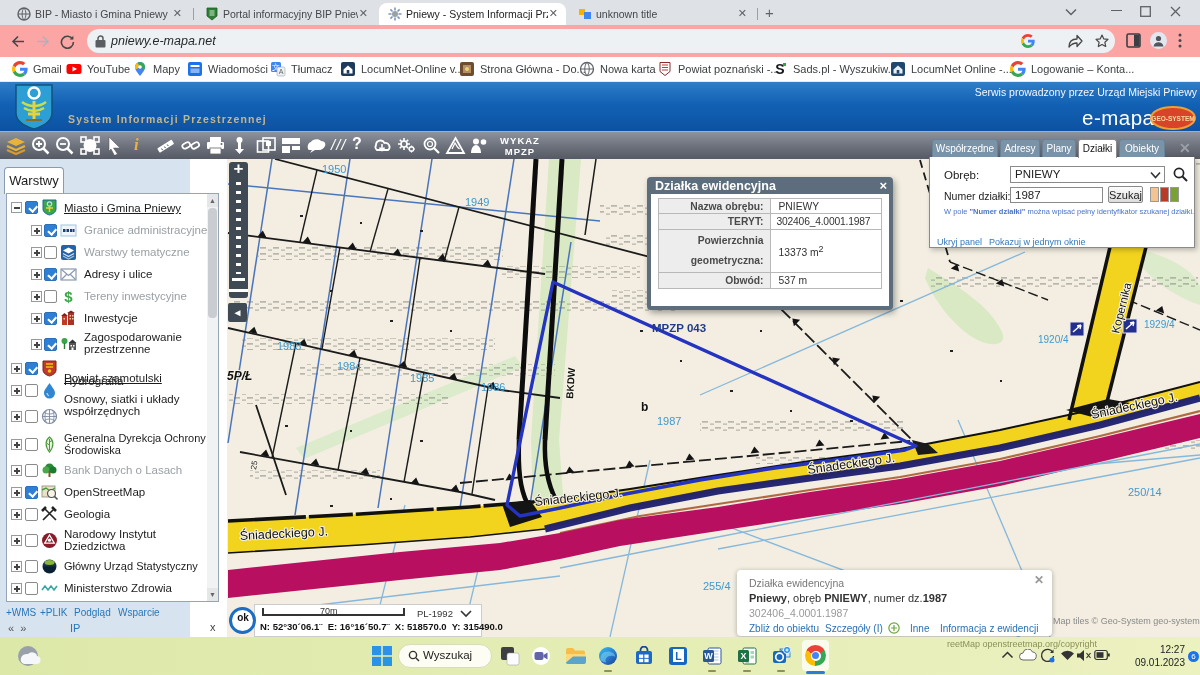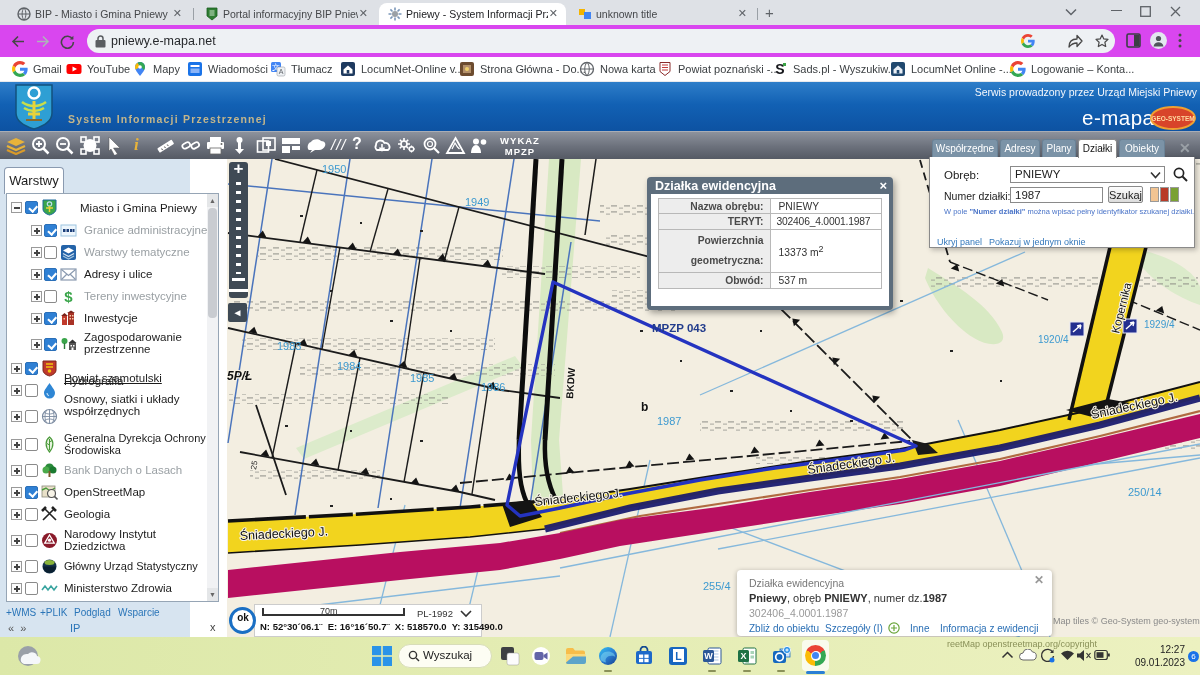--- a/index.html
+++ b/index.html
@@ -5,21 +5,21 @@
   * { margin:0; padding:0; box-sizing:border-box; }
   body { font-family:"Liberation Sans", sans-serif; }
   #app { position:relative; width:1200px; height:675px; overflow:hidden; background:#fff; font-family:"Liberation Sans", sans-serif; }
   .abs { position:absolute; }
   
   #tabstrip { position:absolute; left:0; top:0; width:1200px; height:25px; background:#dee1e6; }
   .tab { position:absolute; top:3px; height:22px; border-radius:8px 8px 0 0; font-size:10.5px; color:#45474a; }
   .tab .ttl { position:absolute; left:27px; top:5px; right:18px; white-space:nowrap; overflow:hidden; }
   .tab .tclose { position:absolute; right:8px; top:4px; font-size:11px; color:#5f6368; }
   .tabsep { position:absolute; top:8px; width:1px; height:12px; background:#9aa0a6; }
-  #addrbar { position:absolute; left:0; top:25px; width:1200px; height:32px; background:#d946ef; }
+  #addrbar { position:absolute; left:0; top:25px; width:1200px; height:32px; background:#fca5a5;font-style:italic; }
   #omnibox { position:absolute; left:87px; top:4px; width:1028px; height:24px; background:#eef1f4; border-radius:12px; }
   #bookmarks { position:absolute; left:0; top:57px; width:1200px; height:25px; background:#fff; border-bottom:1px solid #e8eaed; }
   .bm { position:absolute; top:4px; height:16px; font-size:11px; color:#3c4043; white-space:nowrap; }
   .bm .bmi { display:inline-block; width:16px; height:16px; vertical-align:middle; margin-right:5px; }
   .bm .bmt { vertical-align:middle; }
   
   #hdr { position:absolute; left:0; top:82px; width:1200px; height:49px; background:linear-gradient(180deg,#2e7ec9 0%,#1261b4 45%,#0d52a2 100%); }
   
   #tbar { position:absolute; left:0; top:131px; width:1200px; height:28px; background:linear-gradient(180deg,#8d929c 0%,#6b707b 55%,#555a64 100%); border-top:1px solid #a9adb5; }
   
@@ -305,21 +305,21 @@
     <div class="abs" style="left:4px;top:8px;width:60px;height:27px;background:#fff;border:1px solid #8a9ab0;border-bottom:none;border-radius:4px 4px 0 0;font-size:13px;color:#1c1c1c;text-align:center;line-height:26px;">Warstwy</div>
     <div class="abs" style="left:6px;top:34px;width:213px;height:409px;background:#fff;border:1px solid #96a5b5;"></div>
     <div id="tree" class="abs" style="left:0px;top:0px;width:219px;height:442px;overflow:hidden;font-size:11.5px;color:#1c1c1c;">
       <div class="exp" style="left:11px;top:43px;"></div>
         <div class="cbx c" style="left:25px;top:42px;"></div>
       <svg class="tico" style="left:41px;top:40px;" viewBox="0 0 17 17">
           <path d="M2 1h13v9c0 3-3 5-6.5 6C5 15 2 13 2 10z" fill="#3aa54a" stroke="#1c6a9c" stroke-width="1"></path>
           <circle cx="8.5" cy="5" r="2.2" fill="none" stroke="#bfe0f0" stroke-width="1.2"></circle>
           <path d="M5 9h7M8.5 7v6" stroke="#e8d23a" stroke-width="1.5"></path>
         </svg>
-      <div class="tlab" style="left:80px;top:43px;">Miasto i Gmina Pniewy</div>
+      <div class="tlab" style="left:64px;top:43px;text-decoration:underline;">Miasto i Gmina Pniewy</div>
       <div class="exp p" style="left:31px;top:66px;"></div>
         <div class="cbx c" style="left:44px;top:65px;"></div>
       <svg class="tico" style="left:60px;top:63px;" viewBox="0 0 17 17">
           <rect x="1" y="3" width="15" height="11" fill="#eef6fc" stroke="#9cc4e0" stroke-width="1"></rect>
           <rect x="3" y="7" width="2.5" height="3" fill="#1c3f7a"></rect>
           <rect x="6.5" y="7" width="2.5" height="3" fill="#1c3f7a"></rect>
           <rect x="10" y="7" width="2.5" height="3" fill="#1c3f7a"></rect>
           <rect x="13" y="7" width="1.5" height="3" fill="#1c3f7a"></rect>
         </svg>
       <div class="tlab gray" style="left:84px;top:65px;">Granice administracyjne</div>

